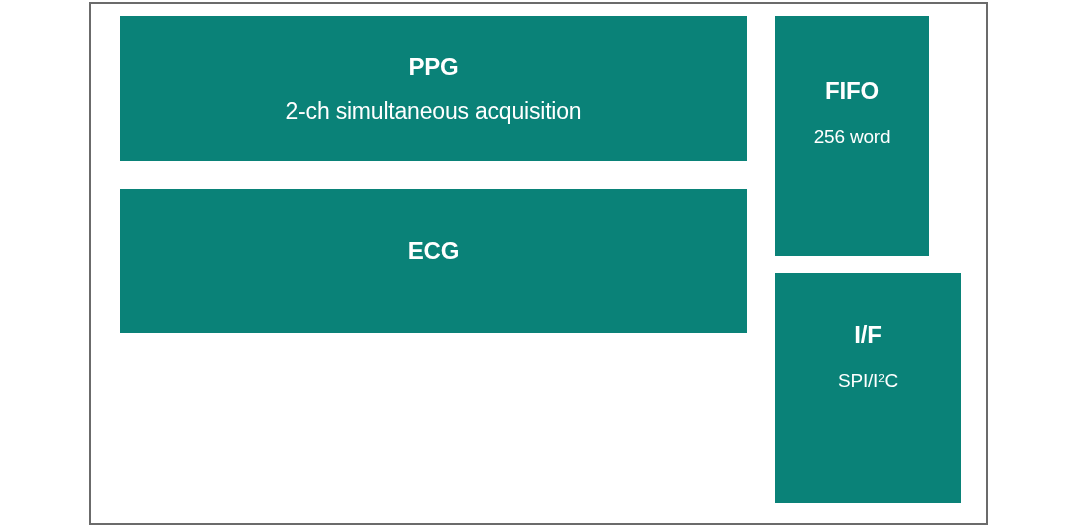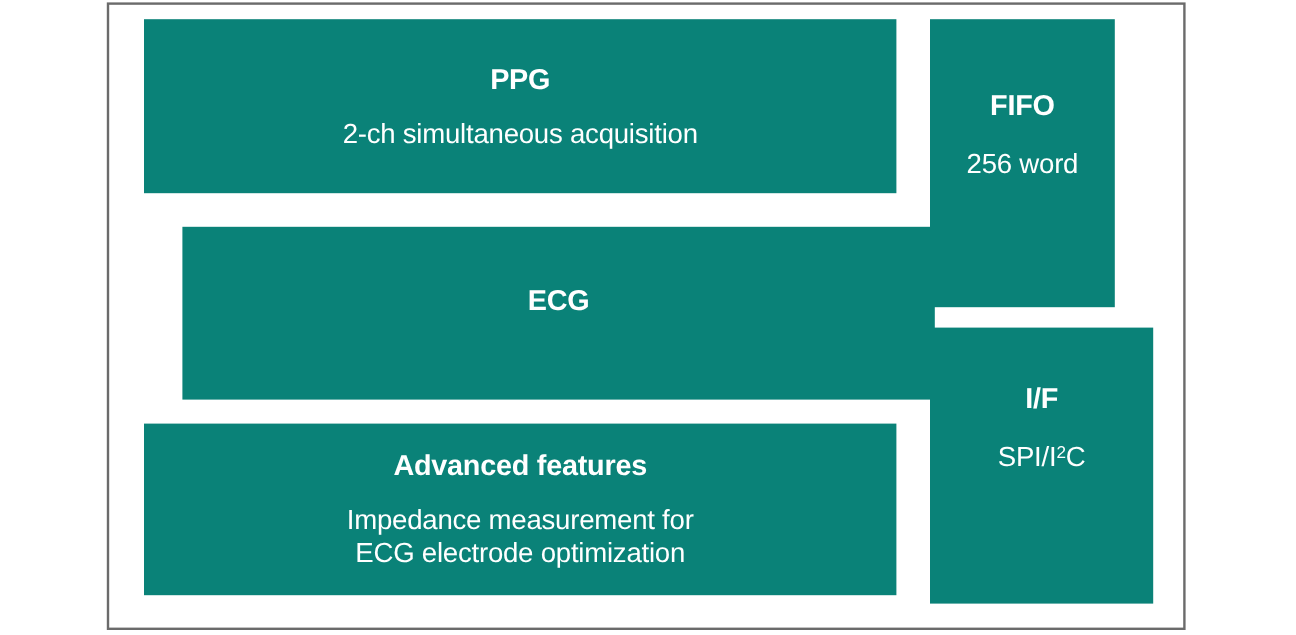--- a/index.html
+++ b/index.html
@@ -46,28 +46,28 @@
     flex-direction: column;
     align-items: center;
     gap: 36px;
   }
   .box .line {
     font-size: 23px;
     line-height: 1;
   }
   .feature-box { gap: 21px; }
   .box-ppg { left: 120px; top: 16px;  width: 627px; height: 145px; }
-  .box-ecg { left: 120px; top: 189px; width: 627px; height: 144px; margin-left: 32px; }
+  .box-ecg { left: 120px; top: 189px; width: 627px; height: 144px; }
   .box-adv { left: 120px; top: 353px; width: 627px; height: 143px; }
   .box-adv .lines { gap: 4px; }
   .side-box { gap: 24px; }
   .box-fifo { left: 775px; top: 16px;  width: 154px; height: 240px; padding-bottom: 48px; }
   .box-if   { left: 775px; top: 273px; width: 186px; height: 230px; padding-bottom: 63px; }
   .side-box .detail {
-    font-size: 23px;
+    font-size: 19px;
     line-height: 1;
   }
   .sup {
     font-size: 0.62em;
     position: relative;
     top: -0.45em;
   }
 </style>
 </head>
 <body>
@@ -81,27 +81,20 @@
       <div class="line">2-ch simultaneous acquisition</div>
     </div>
   </div>
 
   <div class="box feature-box box-ecg">
     <div class="title">ECG</div>
     <div class="lines">
     </div>
   </div>
 
-  <div class="box feature-box box-adv">
-    <div class="title">Advanced features</div>
-    <div class="lines">
-      <div class="line">Impedance measurement for</div>
-      <div class="line">ECG electrode optimization</div>
-    </div>
-  </div>
 
   <div class="box side-box box-fifo">
     <div class="title">FIFO</div>
     <div class="detail">256 word</div>
   </div>
 
   <div class="box side-box box-if">
     <div class="title">I/F</div>
     <div class="detail"><span>SPI/I</span><span class="sup">2</span><span>C</span></div>
   </div>

